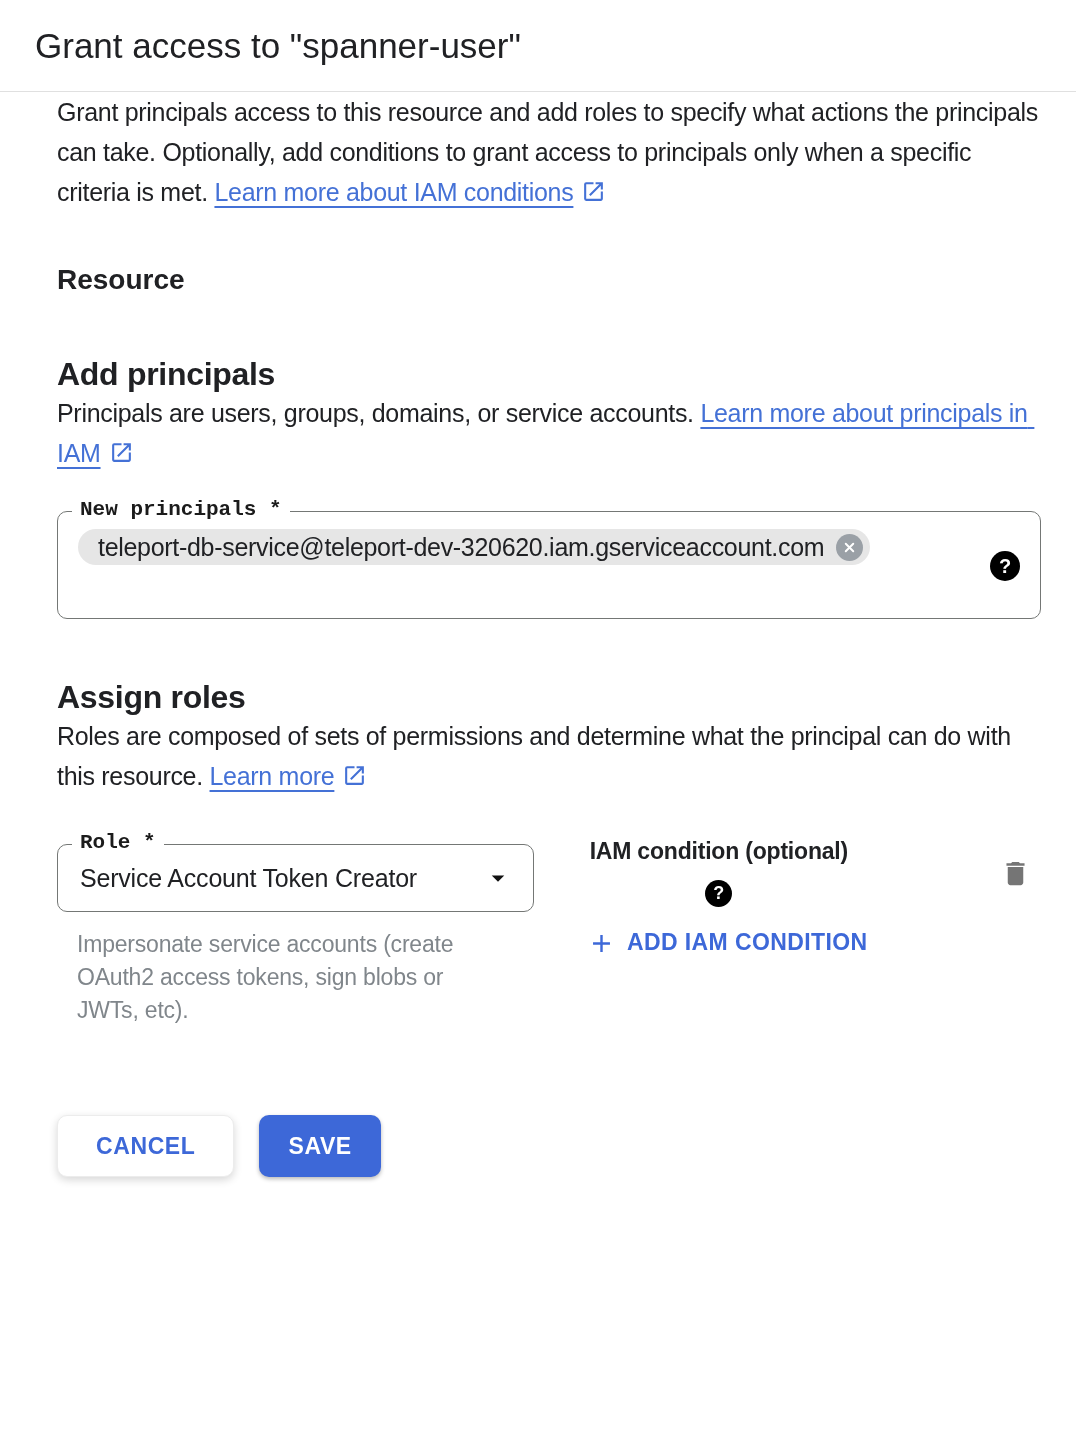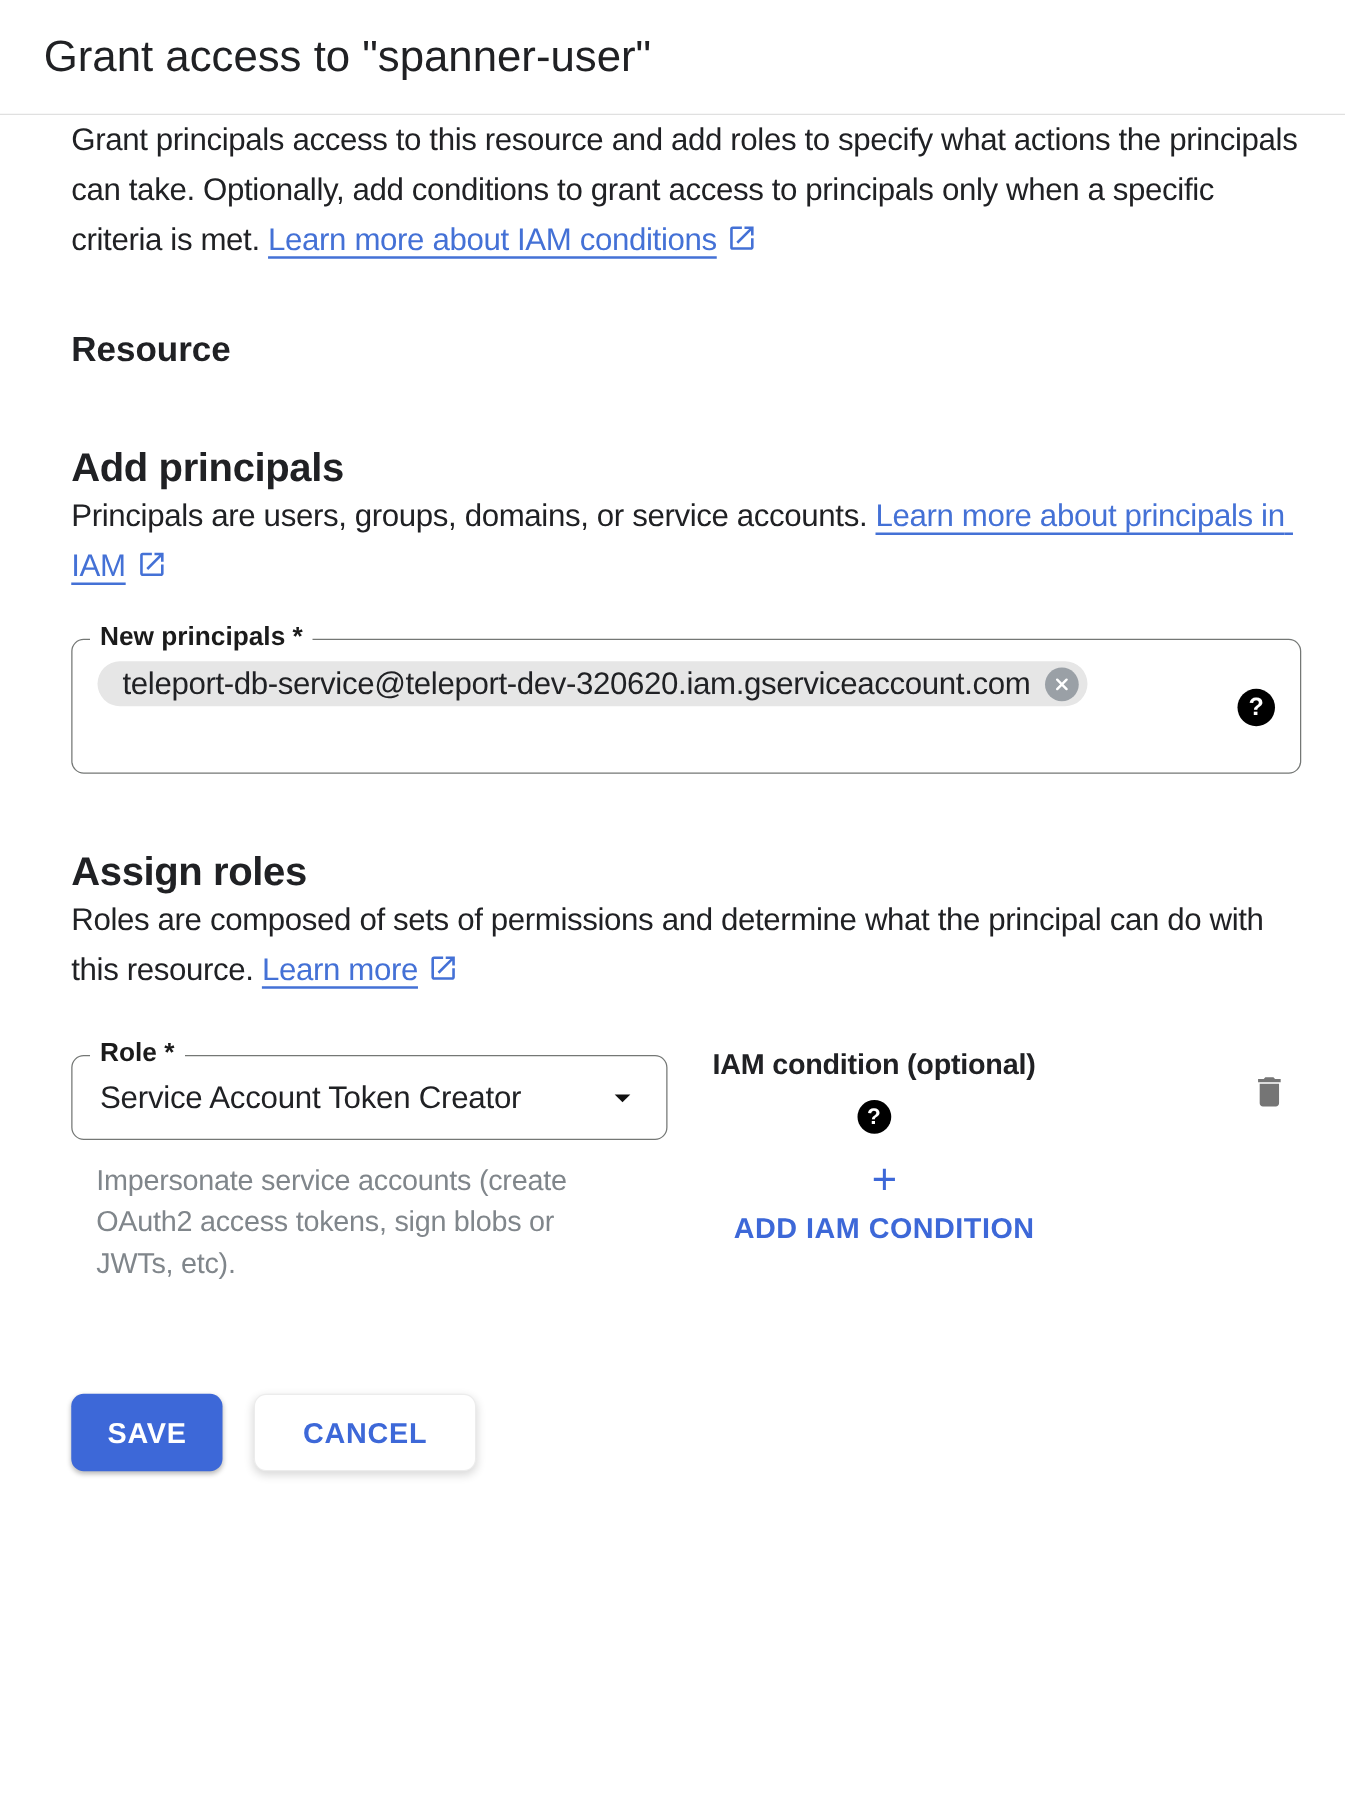--- a/index.html
+++ b/index.html
@@ -34,21 +34,21 @@
   .resource-row{margin-top:32px;display:flex;align-items:center;gap:18px;font-size:25px;}
   .key-icon{width:34px;height:34px;fill:#111;flex:0 0 auto;}
   h2.section-heading{font-size:32px;font-weight:700;margin:60px 0 0;letter-spacing:-0.3px;}
   .section-desc{margin-top:24px;}
   
   .field{
     position:relative;border:1.5px solid var(--border-gray);border-radius:10px;background:#fff;
   }
   .field-label{
     position:absolute;top:-14px;left:14px;background:#fff;padding:0 8px;
-    font-size:21px;font-weight:700;color:#1b1b1b;white-space:nowrap;
+    font-size:21px;font-weight:700;color:#1b1b1b;white-space:nowrap;font-family:Liberation Mono, monospace;
   }
   .principals-field{margin-top:38px;height:108px;cursor:text;}
   .chip{
     position:absolute;top:17px;left:20px;height:36px;max-width:870px;
     display:inline-flex;align-items:center;gap:12px;background:var(--chip-bg);
     border-radius:22px;padding:0 7px 0 20px;font-size:25px;letter-spacing:-0.3px;white-space:nowrap;
   }
   .chip-close{
     width:27px;height:27px;border-radius:50%;background:var(--chip-close-bg);
     display:inline-flex;align-items:center;justify-content:center;border:none;padding:0;cursor:pointer;flex:0 0 auto;
@@ -66,22 +66,22 @@
   .role-field{height:68px;display:flex;align-items:center;padding:0 20px 0 22px;cursor:pointer;}
   .role-value{flex:1;font-size:25px;letter-spacing:-0.2px;}
   .dd-icon{width:30px;height:30px;fill:#111;flex:0 0 auto;}
   .role-helper{margin:16px 0 0;padding-left:20px;width:450px;color:var(--helper-gray);
     font-size:23px;line-height:33px;letter-spacing:-0.2px;}
   .condition-col{margin-left:36px;margin-top:-6px;}
   .condition-label-row{display:flex;align-items:center;gap:15px;flex-direction:column;}
   .condition-label{font-size:23px;font-weight:700;letter-spacing:-0.2px;}
   .condition-label-row .help-badge{width:27px;height:27px;font-size:18px;}
   .text-btn{
-    display:inline-flex;align-items:center;gap:11px;background:none;border:none;padding:0;
-    color:var(--accent-blue);font-family:inherit;font-size:23px;font-weight:600;letter-spacing:0.4px;cursor:pointer;flex-direction:column;
+    display:inline-flex;gap:11px;background:none;border:none;padding:0;
+    color:var(--accent-blue);font-family:inherit;font-size:23px;font-weight:600;letter-spacing:0.4px;cursor:pointer;
   }
   .plus-icon{width:29px;height:29px;fill:var(--accent-blue);flex:0 0 auto;}
   .add-condition-btn{margin-top:22px;margin-left:17px;}
   .delete-role-btn{margin-left:auto;margin-right:10px;margin-top:14px;background:none;border:none;padding:0;cursor:pointer;}
   .trash-icon{width:31px;height:31px;fill:var(--icon-gray);}
   .add-role-btn{margin-top:52px;margin-left:20px;}
   .actions{margin-top:88px;display:flex;align-items:center;gap:25px;}
   .btn{
     height:62px;border-radius:10px;display:inline-flex;align-items:center;justify-content:center;
     font-family:inherit;font-size:23px;font-weight:600;letter-spacing:0.6px;cursor:pointer;
@@ -166,18 +166,18 @@
 
       <button class="delete-role-btn" aria-label="delete role">
         <svg class="trash-icon" viewBox="0 0 24 24">
             <path d="M6 19c0 1.1.9 2 2 2h8c1.1 0 2-.9 2-2V7H6v12zM19 4h-3.5l-1-1h-5l-1 1H5v2h14V4z"></path>
           </svg>
       </button>
 
     </div>
 
     <div class="actions">
+      <button class="btn btn-cancel">CANCEL</button>
       <button class="btn btn-save">SAVE</button>
-      <button class="btn btn-cancel">CANCEL</button>
     </div>
 
   </main>
 </div>
 
 </body></html>

